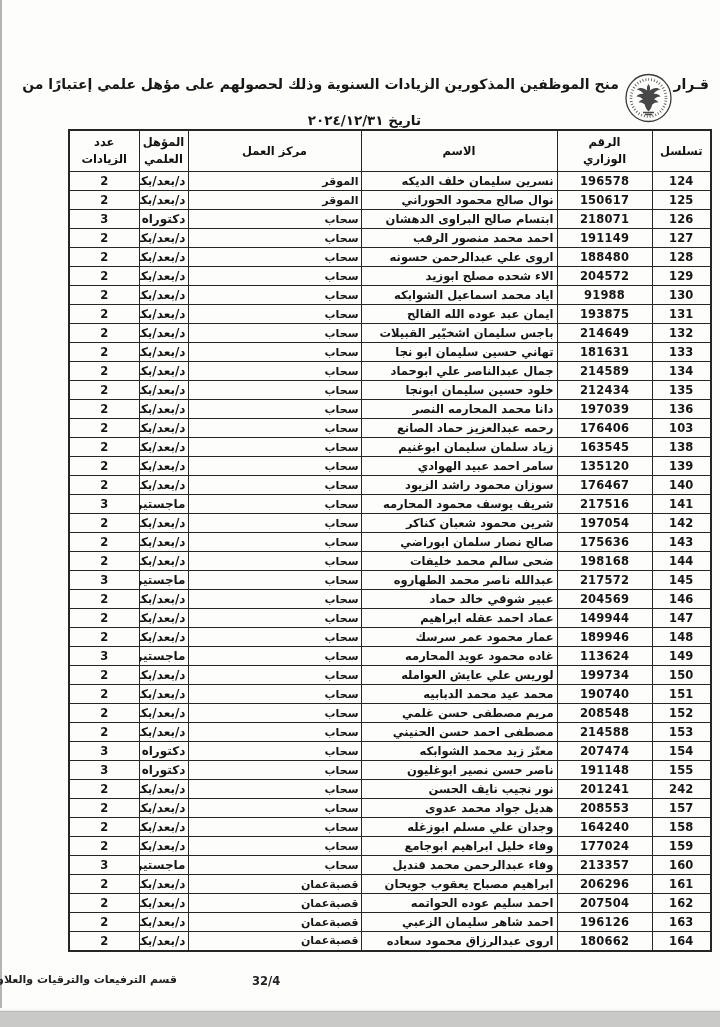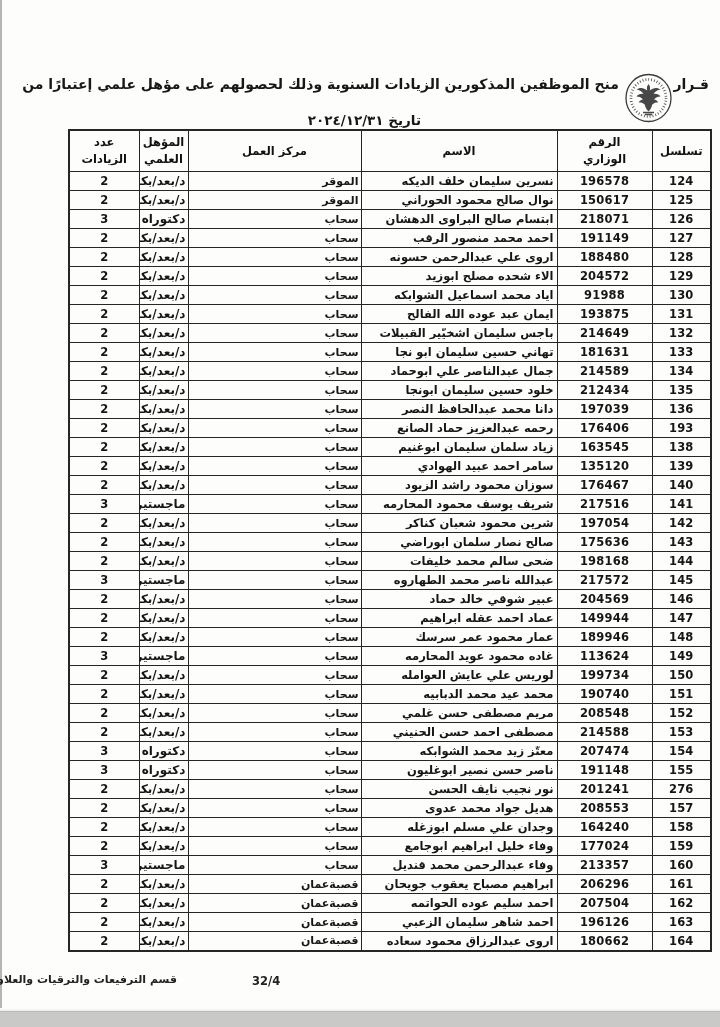--- a/index.html
+++ b/index.html
@@ -181,27 +181,27 @@
     <td class="c-serial">135</td>
     <td class="c-num">212434</td>
     <td class="c-name">خلود حسين سليمان ابونجا</td>
     <td class="c-center">سحاب</td>
     <td class="c-qual">د/بعد/بكا</td>
     <td class="c-inc">2</td>
   </tr>
           <tr>
     <td class="c-serial">136</td>
     <td class="c-num">197039</td>
-    <td class="c-name">دانا محمد عبدالحافظ النصر</td>
-    <td class="c-center">سحاب</td>
-    <td class="c-qual">د/بعد/بكا</td>
-    <td class="c-inc">2</td>
-  </tr>
-          <tr>
-    <td class="c-serial">193</td>
+    <td class="c-name">دانا محمد المحارمه النصر</td>
+    <td class="c-center">سحاب</td>
+    <td class="c-qual">د/بعد/بكا</td>
+    <td class="c-inc">2</td>
+  </tr>
+          <tr>
+    <td class="c-serial">103</td>
     <td class="c-num">176406</td>
     <td class="c-name">رحمه عبدالعزيز حماد الصانع</td>
     <td class="c-center">سحاب</td>
     <td class="c-qual">د/بعد/بكا</td>
     <td class="c-inc">2</td>
   </tr>
           <tr>
     <td class="c-serial">138</td>
     <td class="c-num">163545</td>
     <td class="c-name">زياد سلمان سليمان ابوغنيم</td>
@@ -339,21 +339,21 @@
   </tr>
           <tr>
     <td class="c-serial">155</td>
     <td class="c-num">191148</td>
     <td class="c-name">ناصر حسن نصير ابوغليون</td>
     <td class="c-center">سحاب</td>
     <td class="c-qual">دكتوراه</td>
     <td class="c-inc">3</td>
   </tr>
           <tr>
-    <td class="c-serial">276</td>
+    <td class="c-serial">242</td>
     <td class="c-num">201241</td>
     <td class="c-name">نور نجيب نايف الحسن</td>
     <td class="c-center">سحاب</td>
     <td class="c-qual">د/بعد/بكا</td>
     <td class="c-inc">2</td>
   </tr>
           <tr>
     <td class="c-serial">157</td>
     <td class="c-num">208553</td>
     <td class="c-name">هديل جواد محمد عدوى</td>

